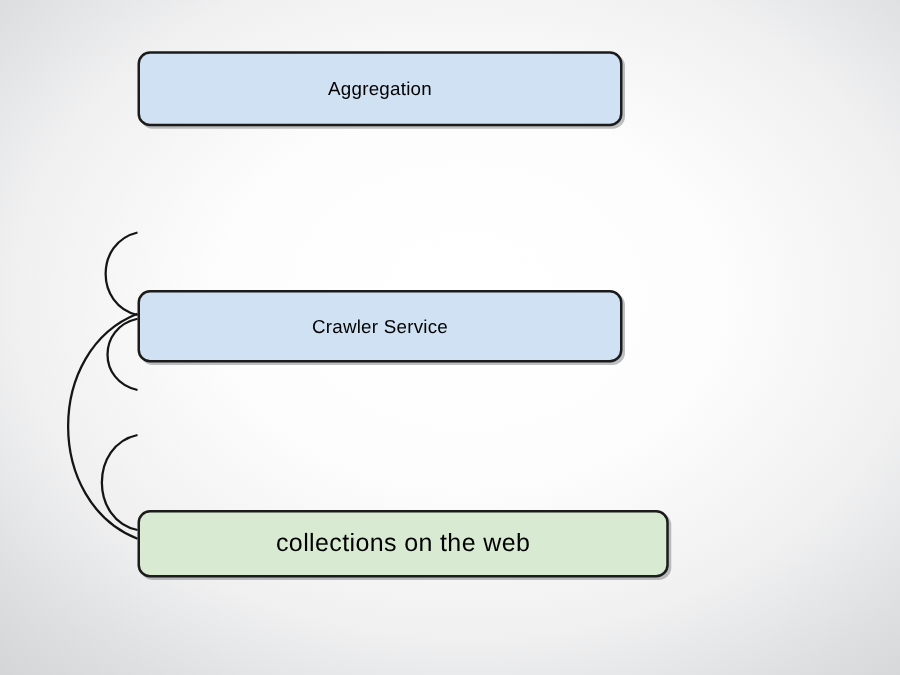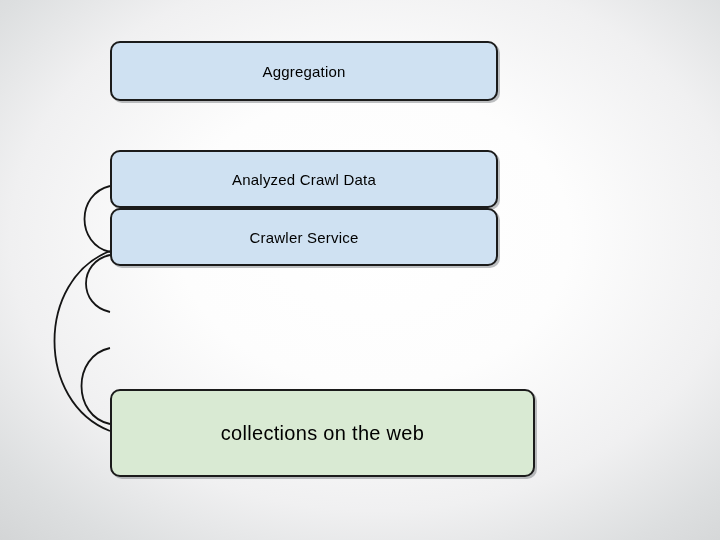--- a/index.html
+++ b/index.html
@@ -40,25 +40,25 @@
     display: flex;
     align-items: center;
     justify-content: center;
     text-align: center;
     font-size: 15px;
     color: #000000;
     letter-spacing: 0.2px;
   }
   .node-aggregation        { top: 41px;  height: 60px; }
   .node-analyzed-crawl-data{ top: 150px; height: 58px; }
-  .node-crawler-service    { top: 208px; height: 58px; }
+  .node-crawler-service    { top: 232px; height: 58px; }
   .node-collection-profiles{ top: 296px; height: 58px; }
   .node-collections-web {
-    top: 389px;
-    height: 88px;
+    top: 408px;
+    height: 54px;
     width: 425px;
     background: #d9ead3;
     font-size: 20px;
     letter-spacing: 0.3px;
   }
   .node-label { pointer-events: none; }
 </style>
 </head>
 <body>
 
@@ -68,23 +68,20 @@
     <path d="M110,186 C76,194 76,244 110,252" fill="none" stroke="#141414" stroke-width="1.8"></path>
     <path d="M110,255 C78,262 78,305 110,312" fill="none" stroke="#141414" stroke-width="1.8"></path>
     <path d="M110,348 C72,356 72,416 110,424" fill="none" stroke="#141414" stroke-width="1.8"></path>
     <path d="M110,251 C36,280 36,402 110,431" fill="none" stroke="#141414" stroke-width="1.8"></path>
   </svg>
 
   <div class="node node-aggregation">
     <span class="node-label">Aggregation</span>
   </div>
 
-  <div class="node node-analyzed-crawl-data">
-    <span class="node-label">Analyzed Crawl Data</span>
-  </div>
 
   <div class="node node-crawler-service">
     <span class="node-label">Crawler Service</span>
   </div>
 
 
   <div class="node node-collections-web">
     <span class="node-label">collections on the web</span>
   </div>
 

